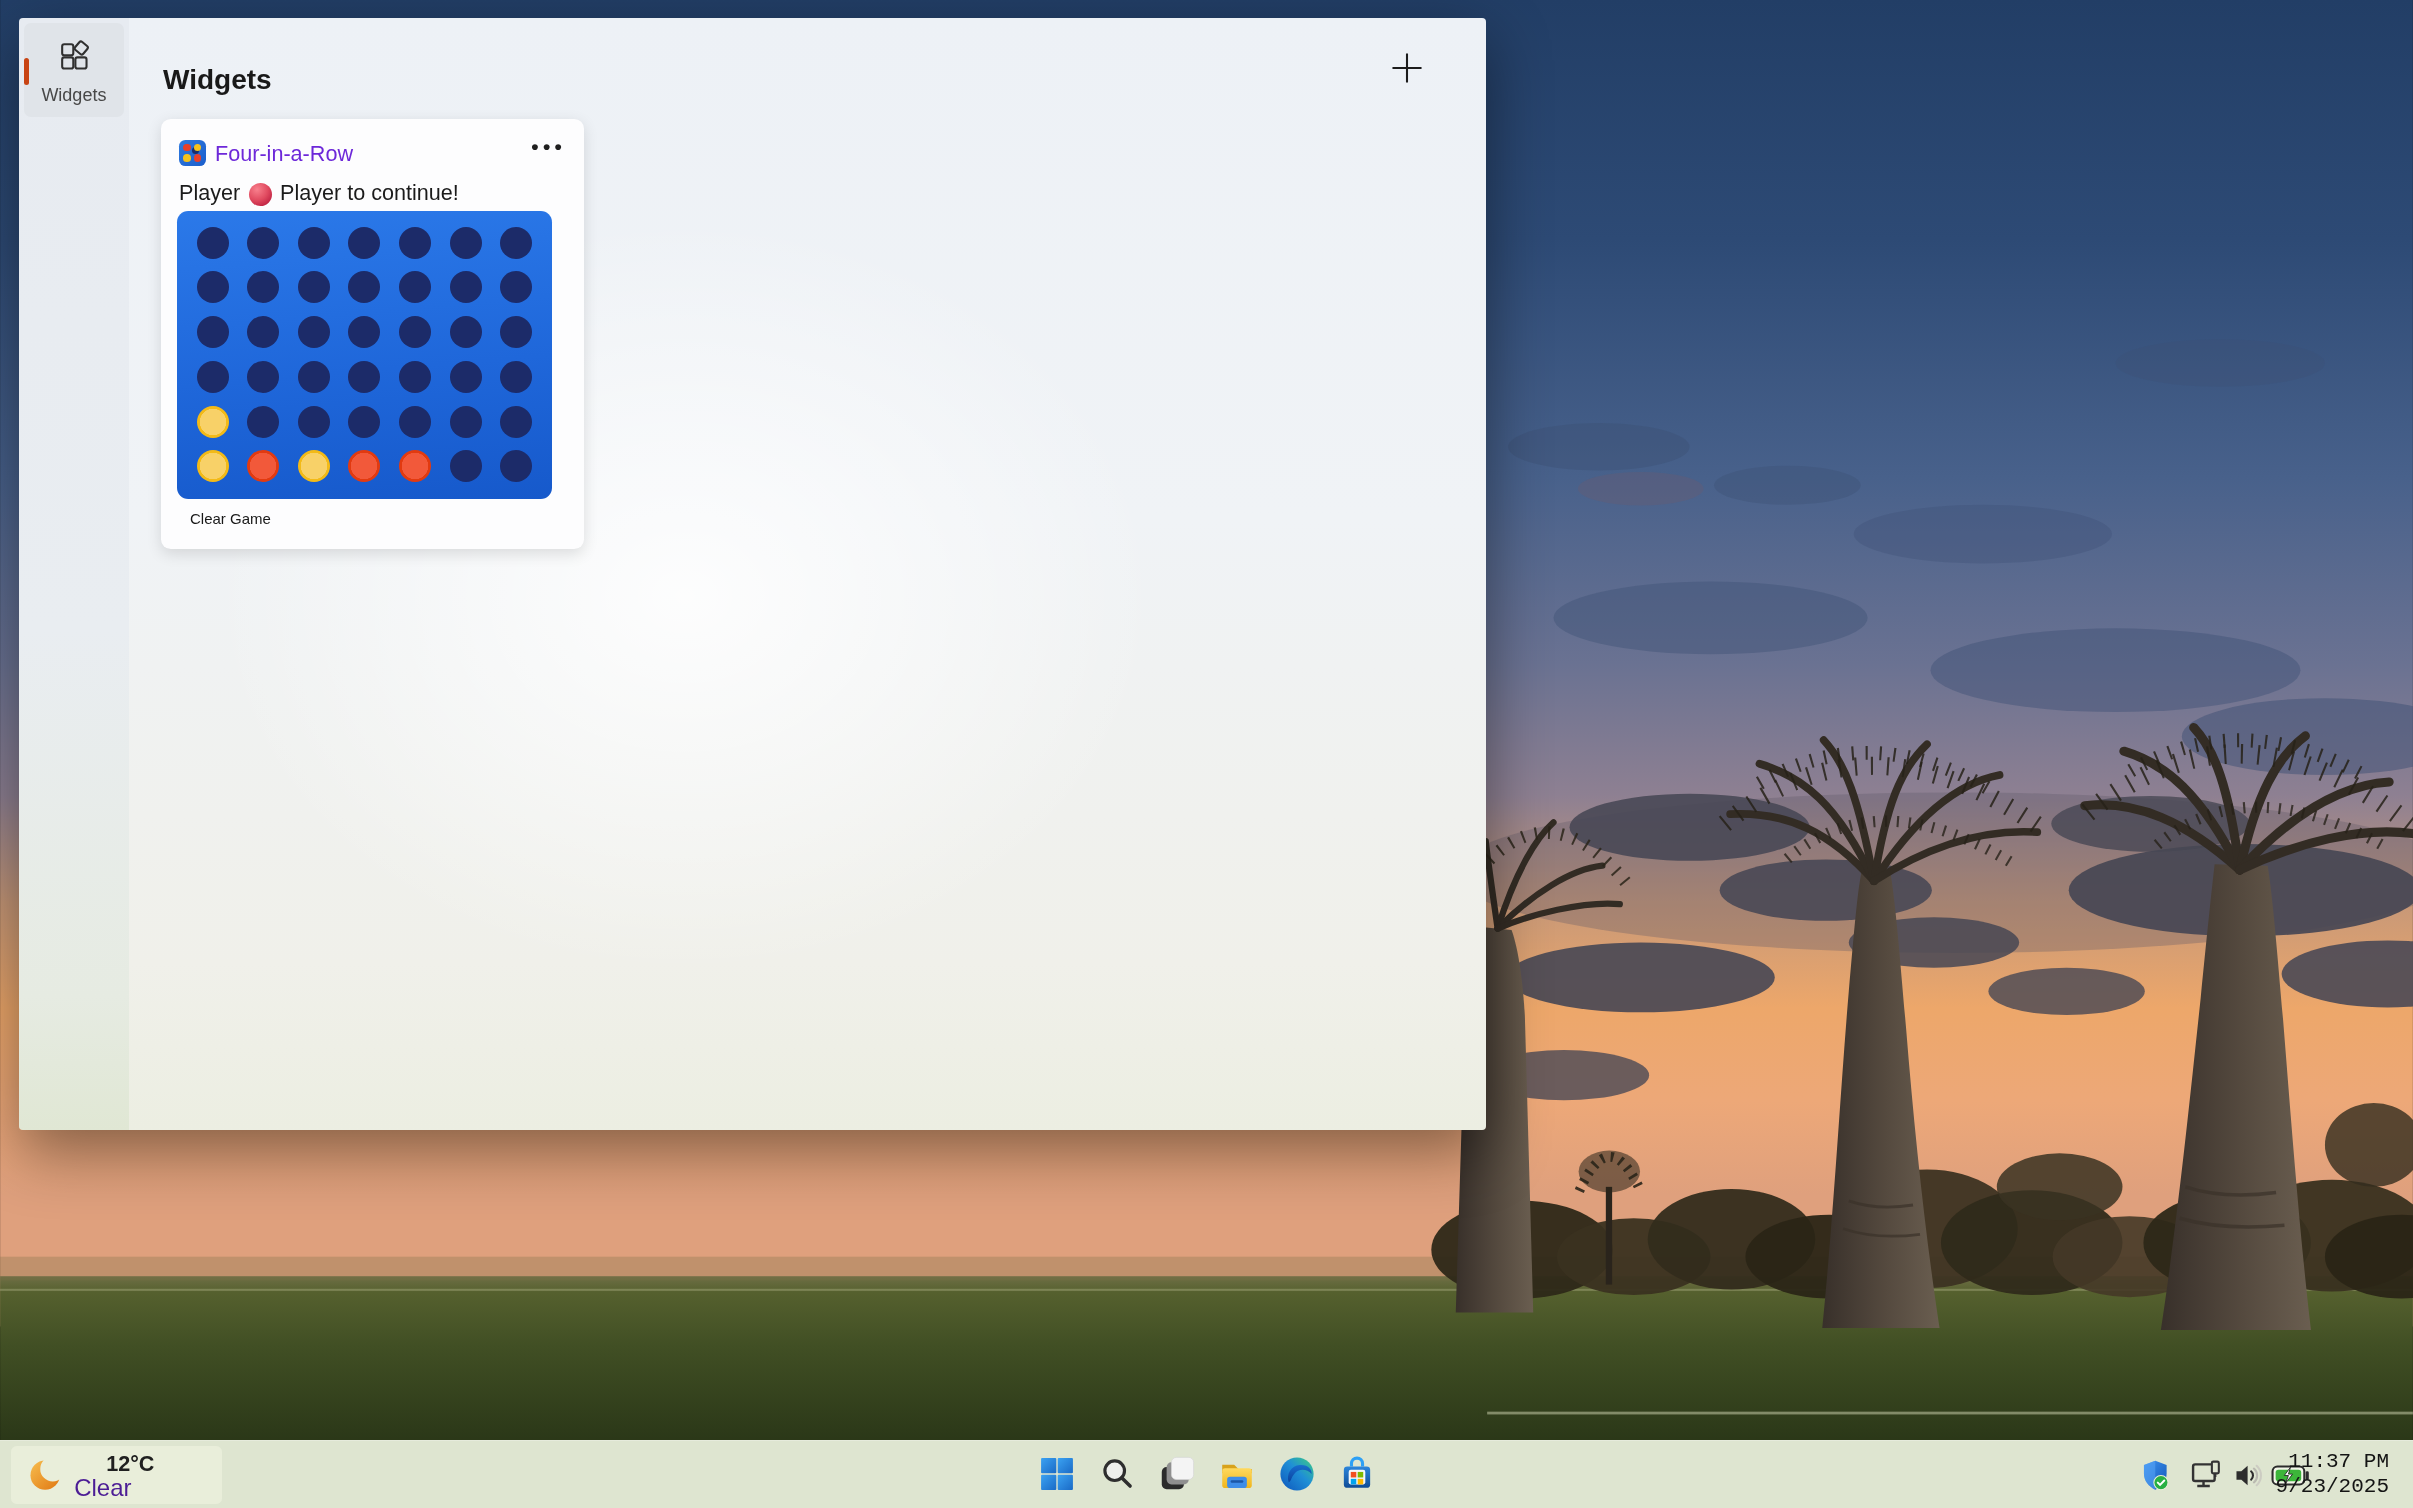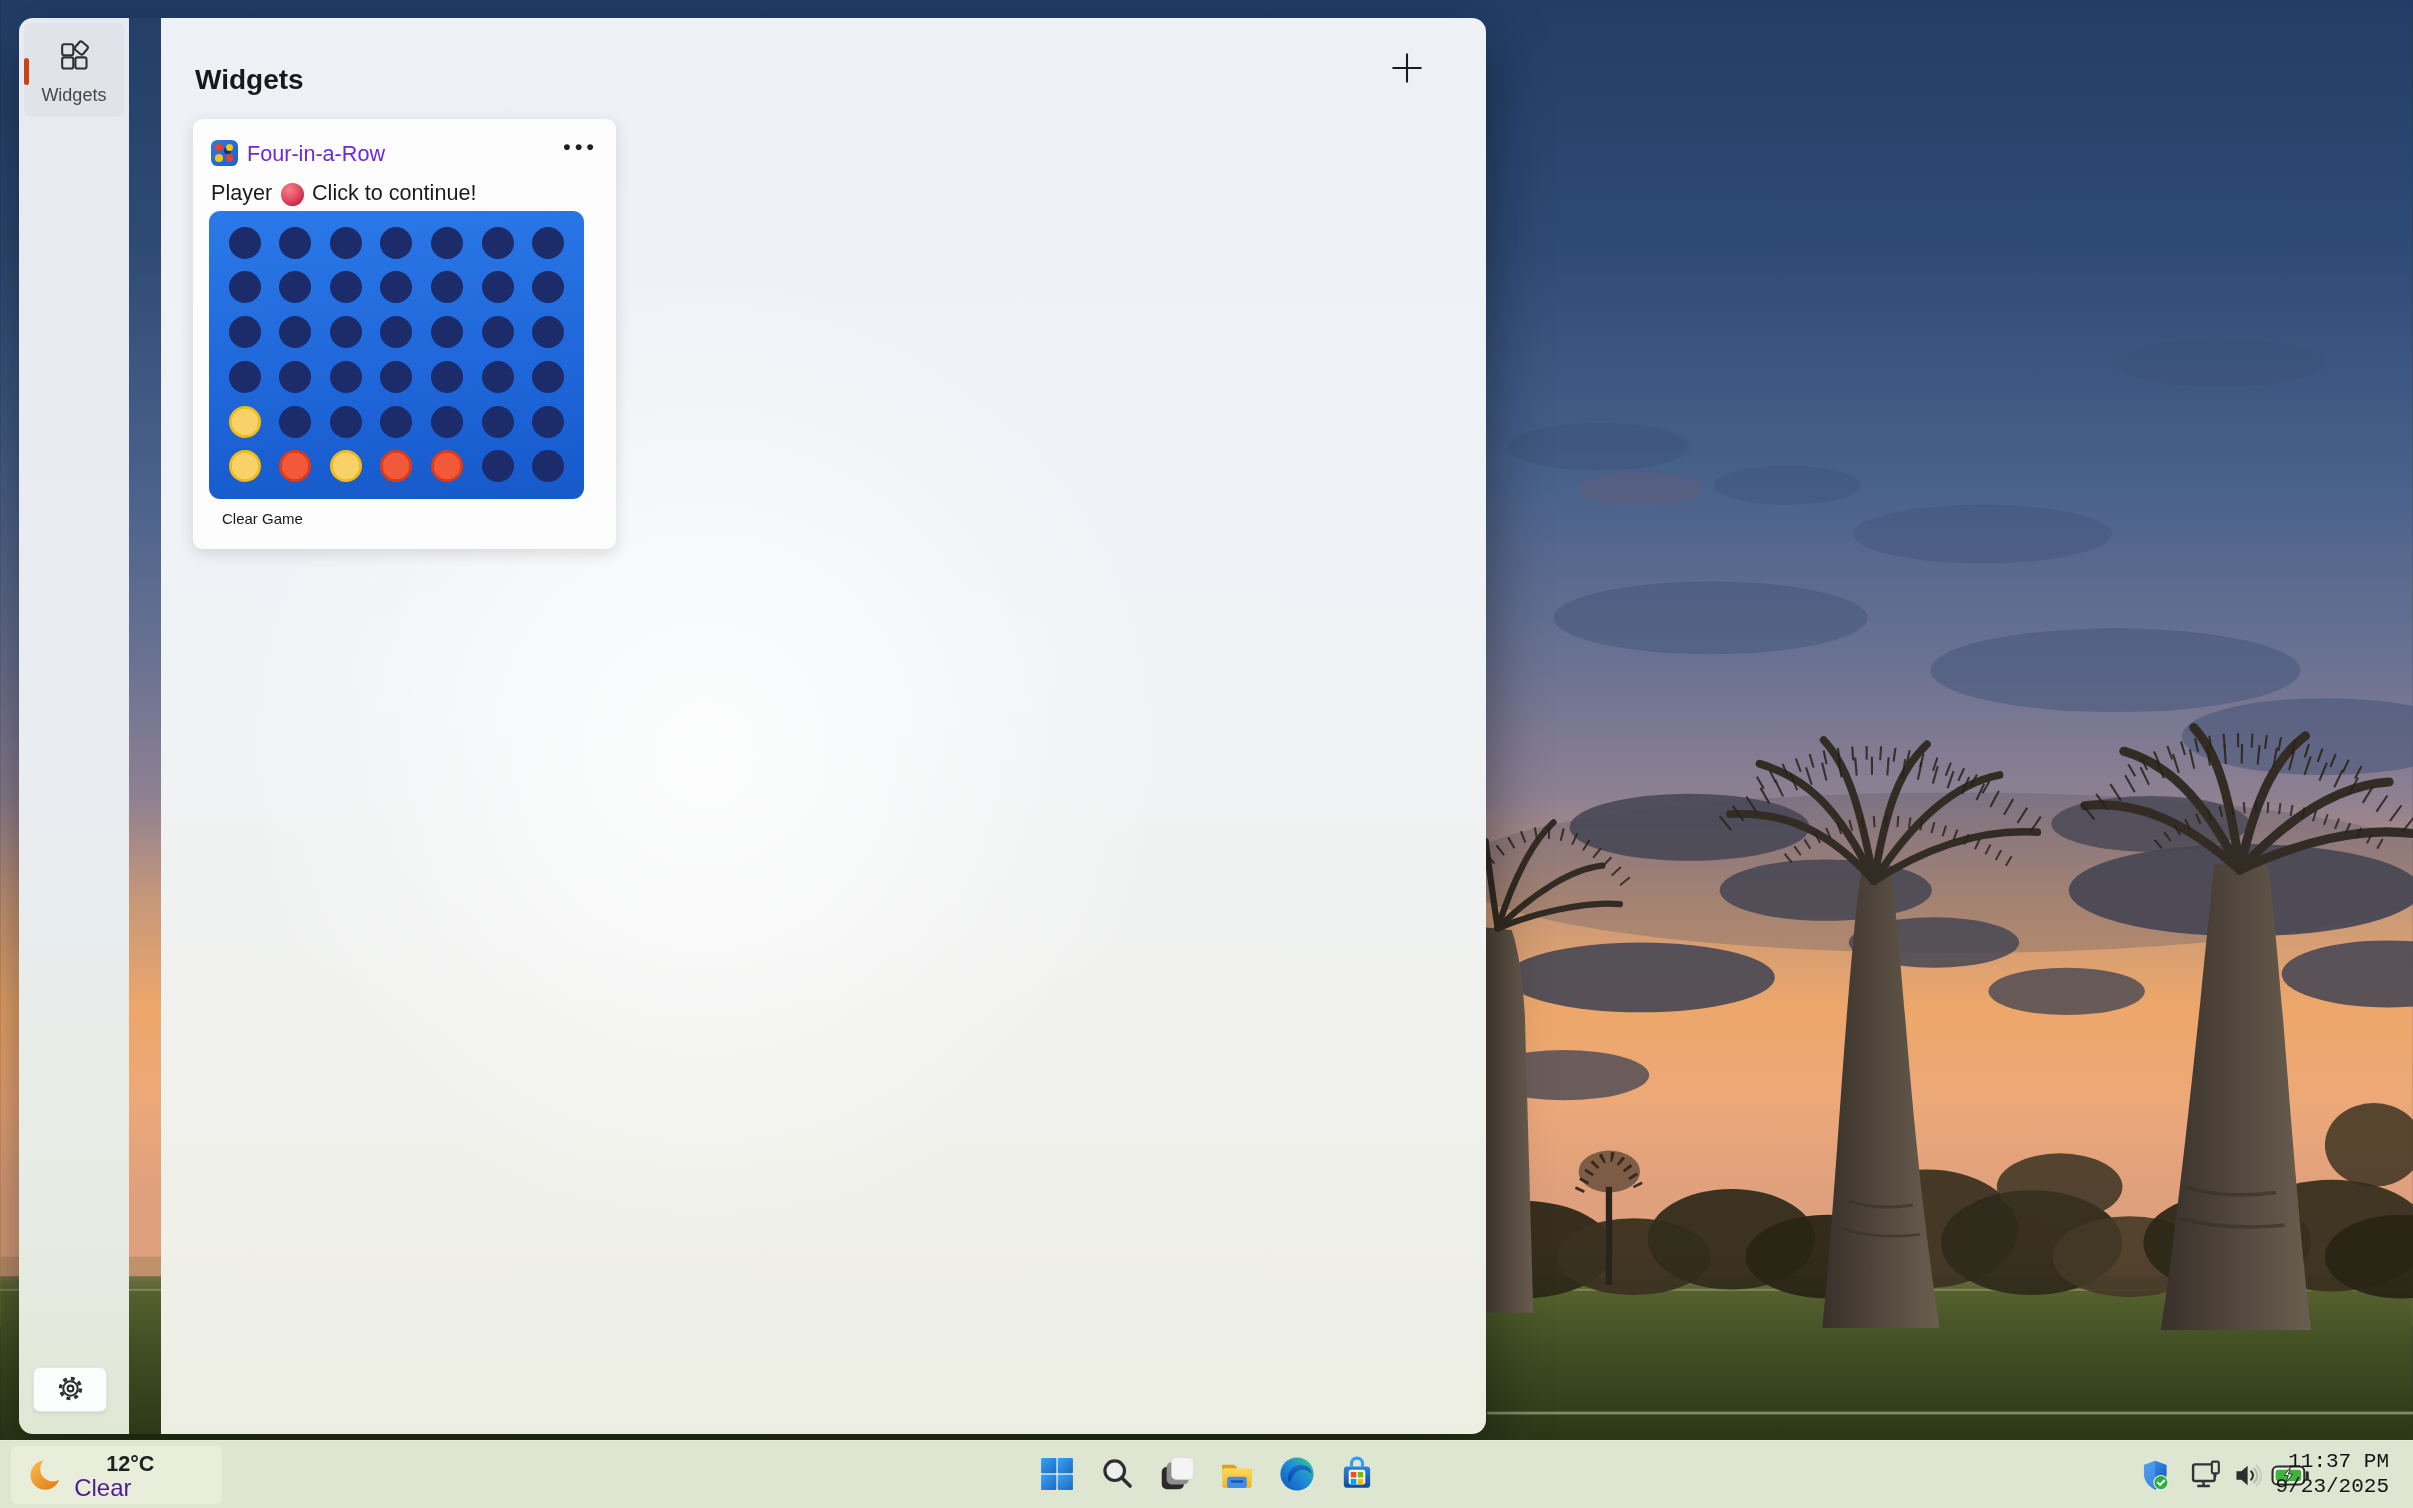--- a/index.html
+++ b/index.html
@@ -4,23 +4,23 @@
 <style>
   * { margin:0; padding:0; box-sizing:border-box; }
   html,body { width:2413px; height:1508px; background:#000; }
   body { font-family:"Liberation Sans", sans-serif; }
   .screen { position:relative; width:2413px; height:1508px; overflow:hidden; }
 
   
   .wallpaper { position:absolute; inset:0; z-index:0; }
 
   
-  .flyout { position:absolute; left:19px; top:17.5px; width:1467px; height:1416px;
-    border-radius:14px; overflow:hidden; z-index:2;
-    box-shadow:0 21px 63px rgba(0,0,0,0.45); display:flex;gap:32px; }
+  .flyout { position:absolute; left:19px; top:17.5px; width:1467px; height:1112px;
+    border-radius:4px; overflow:hidden; z-index:2;
+    box-shadow:0 21px 63px rgba(0,0,0,0.45); display:flex; }
   .rail { position:relative; width:110px; height:100%;
     background:linear-gradient(180deg,#e7ebf1 0%,#e9edf1 55%,#e6ebe2 88%,#e0e7d4 100%); }
   .rail-item { position:absolute; left:4.9px; top:5.6px; width:100px; height:94px;
     background:#e0e4e9; border-radius:7px; }
   .rail-indicator { position:absolute; left:0px; top:35px; width:5.6px; height:26.5px;
     border-radius:2.8px; background:var(--accent-orange,#c84414); }
   .rail-item .glyph { position:absolute; left:50%; top:17px; transform:translateX(-50%); }
   .rail-item .rail-label { position:absolute; left:0; right:0; bottom:11.2px; text-align:center;
     font-size:18px; color:#484848; }
   .settings-btn { position:absolute; left:14px; top:1349px; width:74px; height:45px;
@@ -255,21 +255,21 @@
             <i style="left:14.7px; top:4.2px;  background:#f6c21c;"></i>
             <i style="left:4.2px;  top:14.7px; background:#f6c21c;"></i>
             <i style="left:14.7px; top:14.7px; background:#e8402a;"></i>
           </span>
           <span class="card-title">Four-in-a-Row</span>
           <span class="card-menu">•••</span>
         </div>
         <div class="status-row">
           <span>Player</span>
           <span class="red-ball"></span>
-          <span>Click to continue!</span>
+          <span>Player to continue!</span>
         </div>
         <div class="board">
             <div class="bcell">
               <div class="hole hole-empty"></div>
             </div>
             <div class="bcell">
               <div class="hole hole-empty"></div>
             </div>
             <div class="bcell">
               <div class="hole hole-empty"></div>

